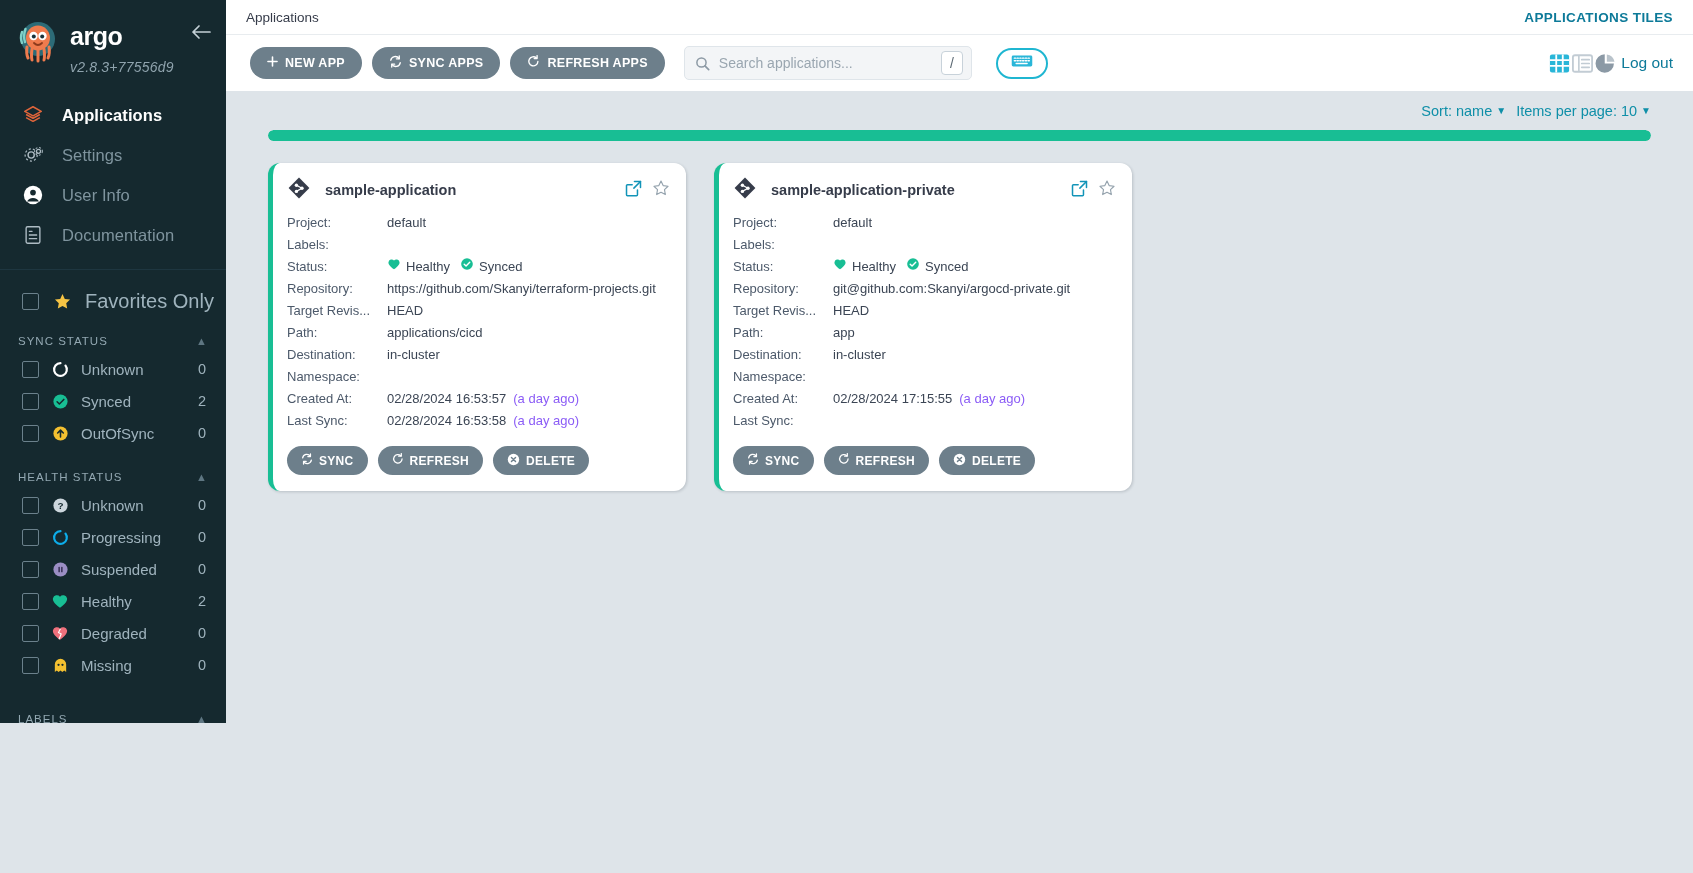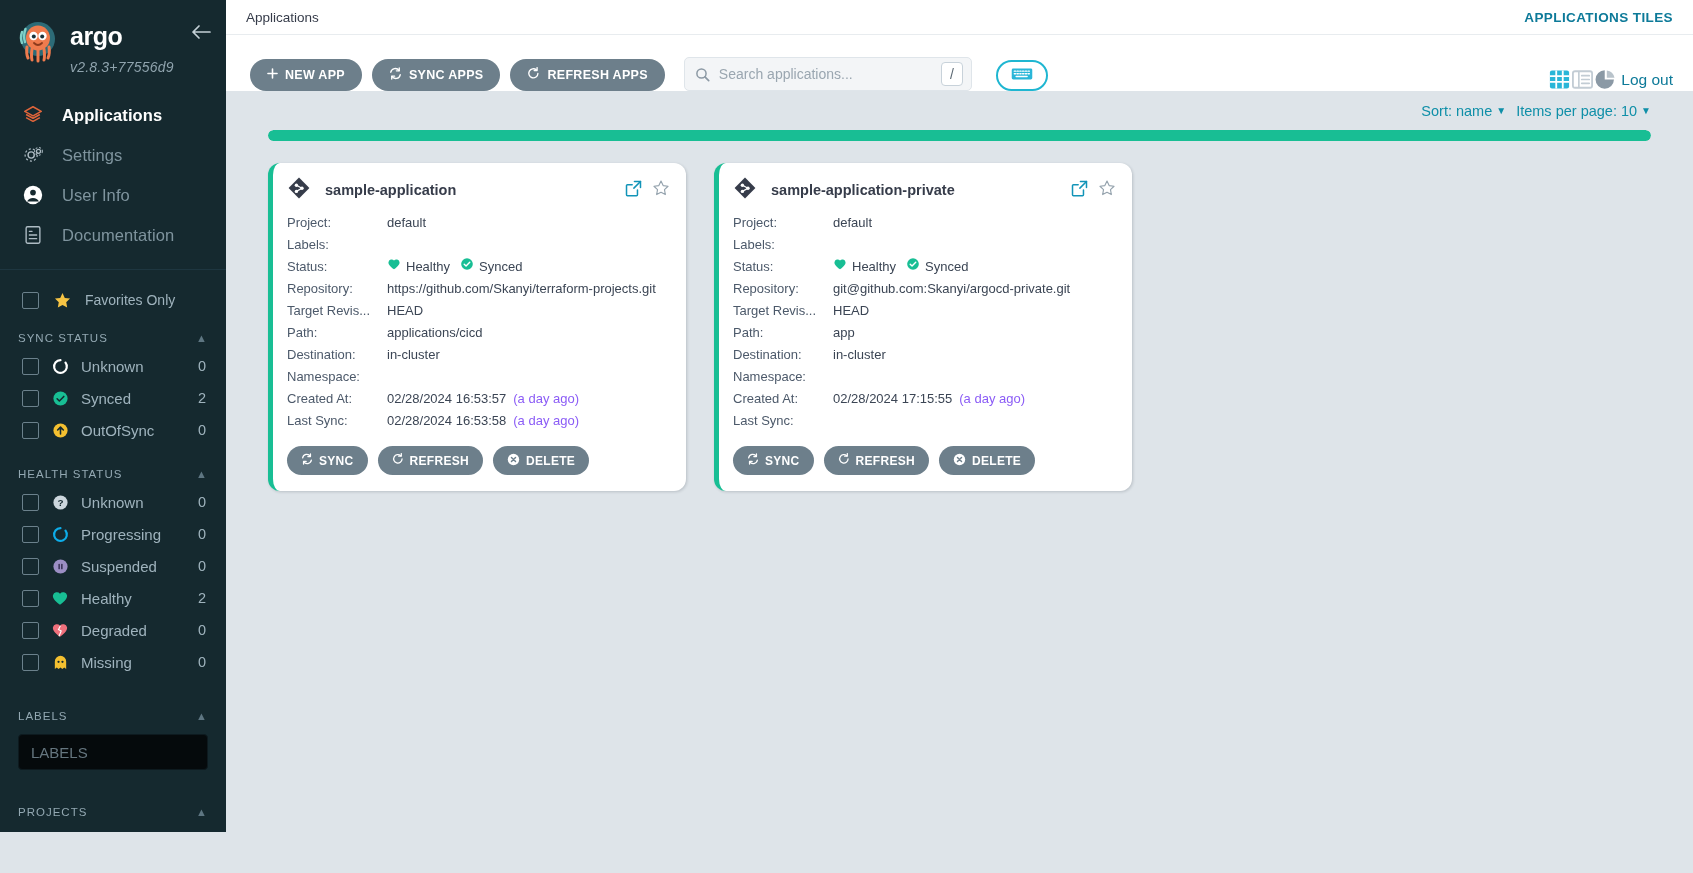--- a/index.html
+++ b/index.html
@@ -7,21 +7,21 @@
   html, body {
     width: 1693px; height: 873px;
     font-family: "Liberation Sans", sans-serif;
     overflow: hidden;
     background: #dee4e9;
   }
   .app-shell { display: flex; width: 1693px; height: 873px; }
 
   
   .sidebar {
-    width: 226px; min-width: 226px; height: 832px;
+    width: 226px; min-width: 226px; height: 723px;
     background: #15292f;
     color: #9fb3bd;
     position: relative;
     overflow: hidden;
   }
   .sb-brand {
     display: flex; align-items: flex-start;
     padding: 18px 14px 6px 14px;
     position: relative;
   }
@@ -42,21 +42,21 @@
     cursor: pointer; font-size: 16.5px; color: #7f949e;
   }
   .sb-nav-item .sb-nav-label { letter-spacing: .1px; }
   .sb-nav-item.active .sb-nav-label { color: #ffffff; font-weight: bold; }
   .sb-nav-icon { width: 22px; height: 22px; display:flex; align-items:center; justify-content:center; }
 
   .sb-divider { height: 1px; background: #1e3640; margin: 14px 0 0 0; }
 
   .sb-favorites {
     display: flex; align-items: center; gap: 13px;
-    padding: 20px 0 14px 22px; font-size: 14px; color: #9fb3bd;
+    padding: 20px 0 14px 22px; font-size: 20px; color: #9fb3bd;
     cursor: pointer;
   }
   .cbox {
     width: 17px; height: 17px; min-width:17px;
     border: 1.6px solid #6b818c; border-radius: 2px; background: transparent;
   }
   .sb-section-head {
     display: flex; align-items: center; justify-content: space-between;
     padding: 8px 18px 6px 18px;
     font-size: 11.5px; letter-spacing: 1px; color: #93a8b2; font-weight: normal;
@@ -97,21 +97,21 @@
     border-bottom: 1px solid #e8ecef;
   }
   .topbar-title { font-size: 13.5px; color: #363c4a; }
   .topbar-right {
     font-size: 13.5px; color: #0d7a99; font-weight: bold; letter-spacing: .4px;
     cursor: pointer;
   }
 
   .toolbar {
     height: 56px; background: #ffffff;
-    display: flex; align-items: flex-end; gap: 10px;
+    display: flex; align-items: center; gap: 10px;
     padding: 0 20px 0 24px;
   }
   .btn-pill {
     display: inline-flex; align-items: center; gap: 7px;
     height: 32px; padding: 0 17px;
     background: #6d7f8b; color: #ffffff;
     border: none; border-radius: 16px;
     font-size: 12.5px; font-weight: bold; letter-spacing: .3px;
     cursor: pointer; white-space: nowrap;
     font-family: "Liberation Sans", sans-serif;

